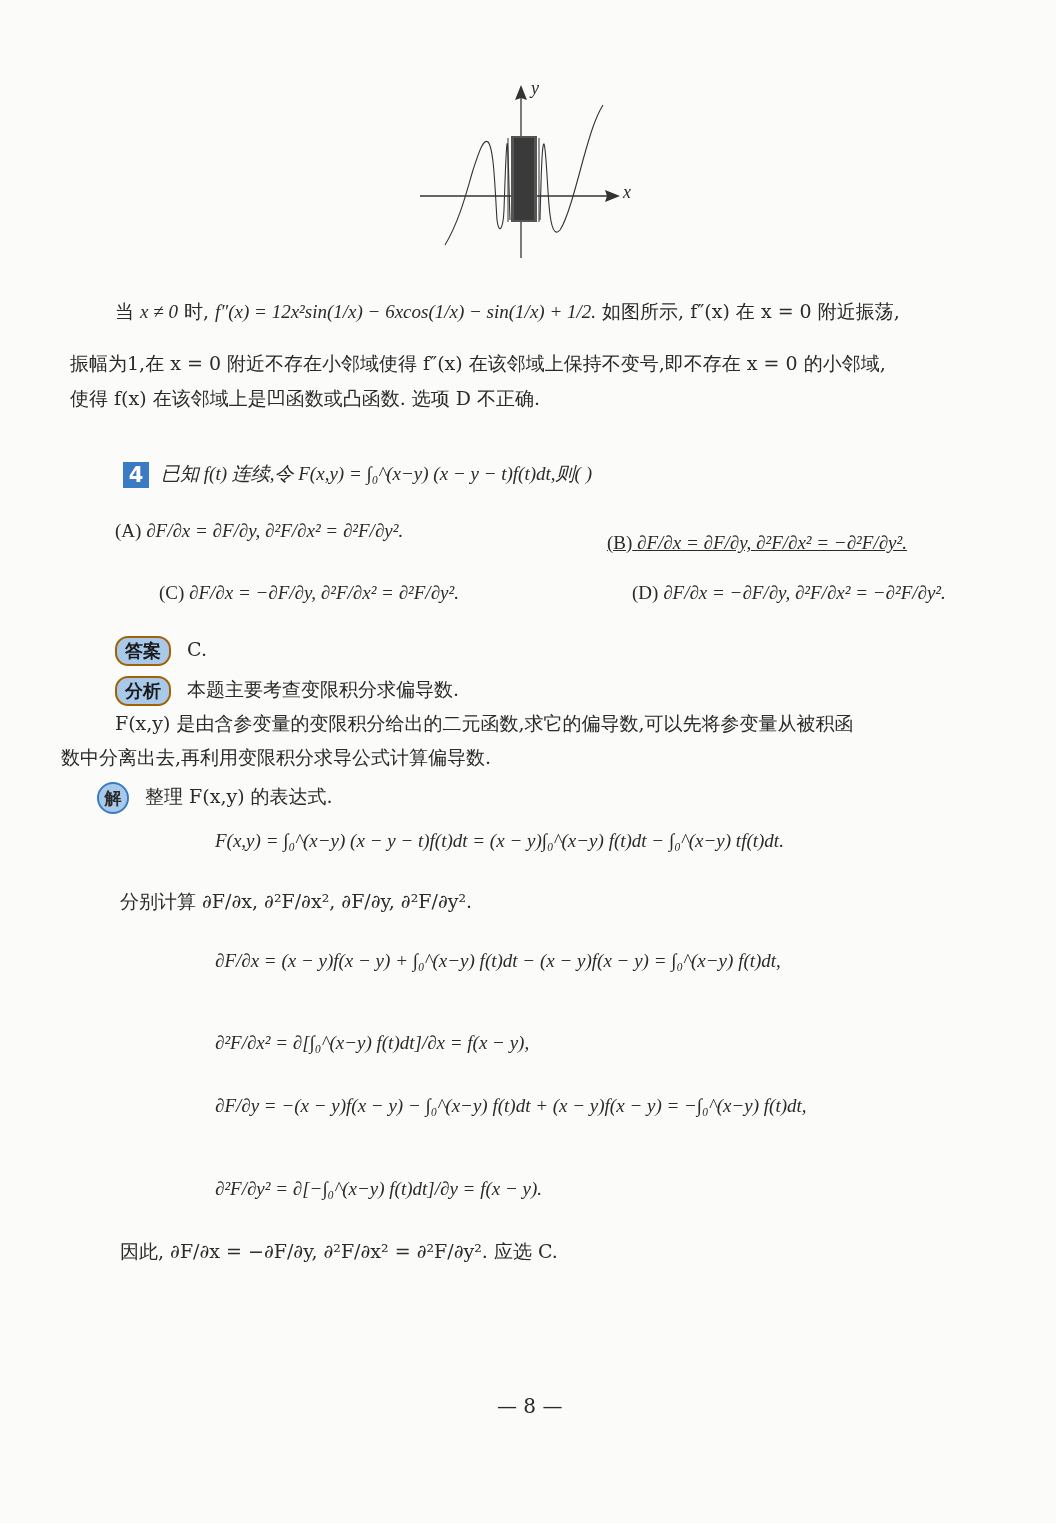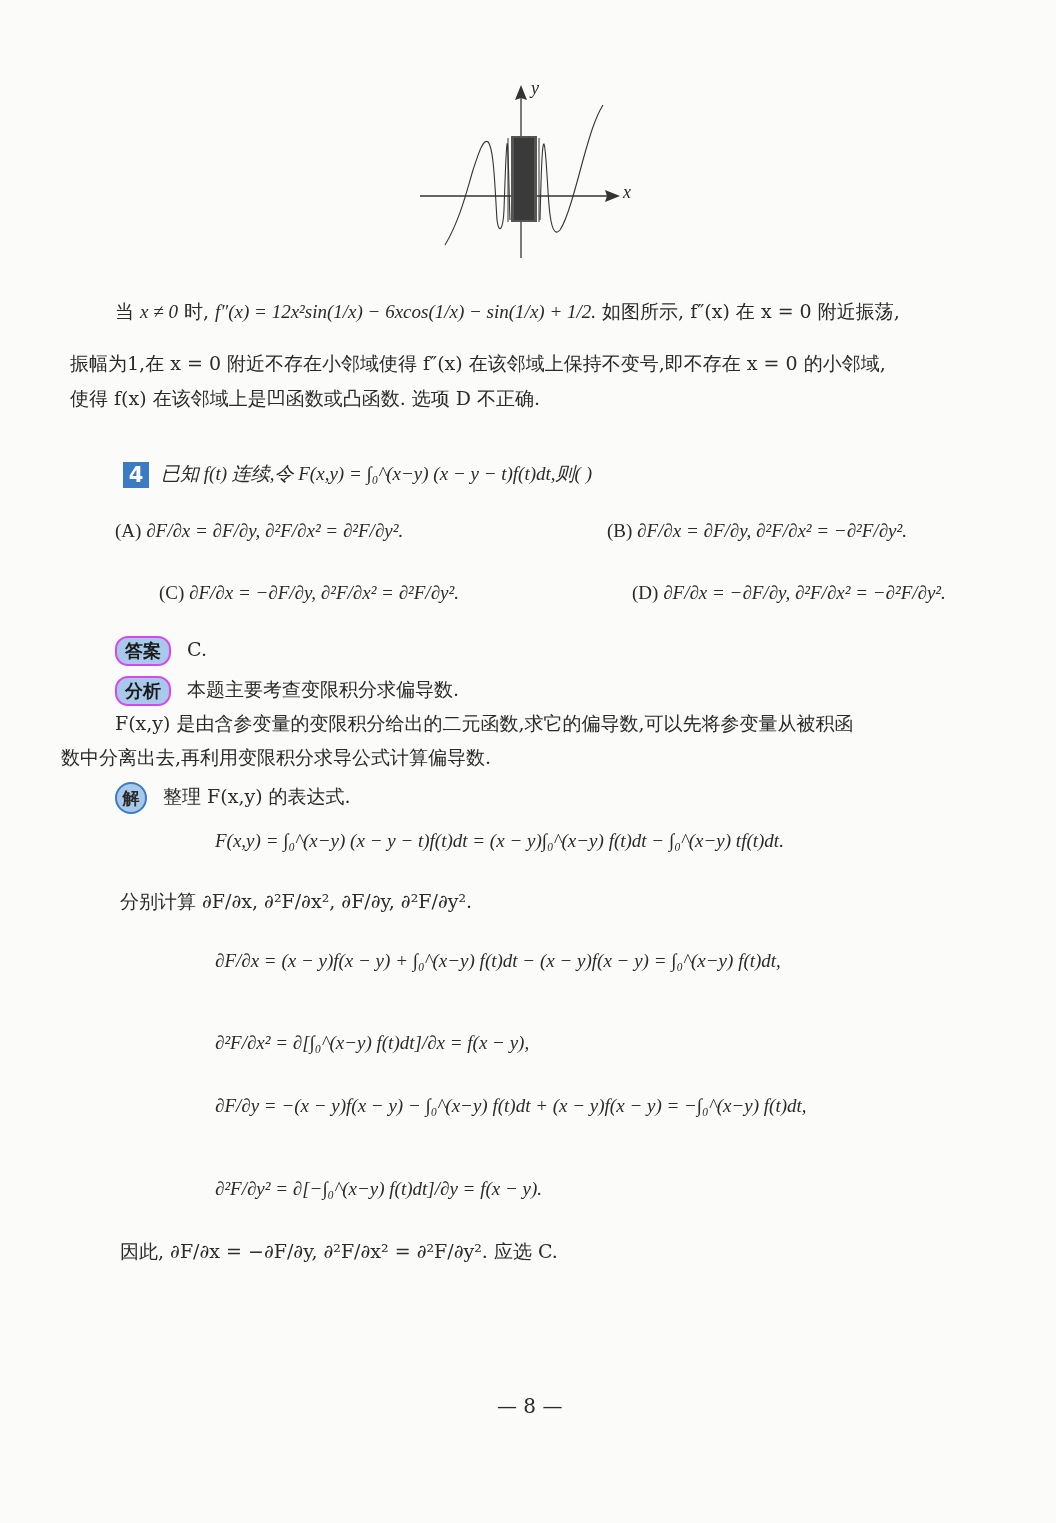--- a/index.html
+++ b/index.html
@@ -22,21 +22,21 @@
   .rm { font-style: normal; }
   .badge-num {
     display: inline-block; width: 26px; height: 26px;
     background: #3b7bc4; color: #fff; font-weight: bold;
     font-family: "DejaVu Sans", sans-serif; font-size: 21px;
     text-align: center; line-height: 26px; vertical-align: middle;
     margin-right: 6px;
   }
   .tag {
     display: inline-block; padding: 0 8px; height: 26px; line-height: 26px;
-    border: 2px solid #d946ef; border-radius: 13px;
+    border: 2px solid #a16207; border-radius: 13px;
     background: #a9c9ea; color: #1a1a1a; font-weight: bold;
     font-family: "DejaVu Sans", sans-serif; font-size: 18px;
     vertical-align: middle; margin-right: 10px;
   }
   .tag-round {
     display: inline-block; width: 28px; height: 28px; line-height: 28px;
     border: 2px solid #3b7bc4; border-radius: 50%;
     background: #a9c9ea; font-weight: bold; text-align: center;
     font-family: "DejaVu Sans", sans-serif; font-size: 17px;
     vertical-align: middle; margin-right: 10px;
@@ -78,21 +78,21 @@
 
 <div class="line" style="left:115px; top:462px;margin-left:8px;">
   <span class="badge-num">4</span>
   <span class="math">已知 f(t) 连续,令 F(x,y) = ∫₀^(x−y) (x − y − t)f(t)dt,则(     )</span>
 </div>
 
 <div class="line math" style="left:115px; top:520px;">
   <span class="rm">(A)</span>
   <span>∂F/∂x = ∂F/∂y, ∂²F/∂x² = ∂²F/∂y².</span>
 </div>
-<div class="line math" style="left:607px; top:520px;">
+<div class="line math" style="left:607px; top:532px;text-decoration:underline;">
   <span class="rm">(B)</span>
   <span>∂F/∂x = ∂F/∂y, ∂²F/∂x² = −∂²F/∂y².</span>
 </div>
 <div class="line math" style="left:115px; top:582px;margin-left:44px;">
   <span class="rm">(C)</span>
   <span>∂F/∂x = −∂F/∂y, ∂²F/∂x² = ∂²F/∂y².</span>
 </div>
 <div class="line math" style="left:632px; top:582px;">
   <span class="rm">(D)</span>
   <span>∂F/∂x = −∂F/∂y, ∂²F/∂x² = −∂²F/∂y².</span>
@@ -103,21 +103,21 @@
   <span>C.</span>
 </div>
 
 <div class="line" style="left:115px; top:676px;">
   <span class="tag">分析</span>
   <span>本题主要考查变限积分求偏导数.</span>
 </div>
 <div class="line" style="left:115px; top:712px;">F(x,y) 是由含参变量的变限积分给出的二元函数,求它的偏导数,可以先将参变量从被积函</div>
 <div class="line" style="left:61px; top:746px;">数中分离出去,再利用变限积分求导公式计算偏导数.</div>
 
-<div class="line" style="left:115px; top:782px;">
+<div class="line" style="left:97px; top:782px;">
   <span class="tag-round">解</span>
   <span>整理 F(x,y) 的表达式.</span>
 </div>
 <div class="line math" style="left:215px; top:830px;">F(x,y) = ∫₀^(x−y) (x − y − t)f(t)dt = (x − y)∫₀^(x−y) f(t)dt − ∫₀^(x−y) tf(t)dt.</div>
 
 <div class="line" style="left:120px; top:890px;text-align:right;">分别计算 ∂F/∂x, ∂²F/∂x², ∂F/∂y, ∂²F/∂y².</div>
 
 <div class="line math" style="left:215px; top:950px;">∂F/∂x = (x − y)f(x − y) + ∫₀^(x−y) f(t)dt − (x − y)f(x − y) = ∫₀^(x−y) f(t)dt,</div>
 <div class="line math" style="left:215px; top:1032px;">∂²F/∂x² = ∂[∫₀^(x−y) f(t)dt]/∂x = f(x − y),</div>
 <div class="line math" style="left:215px; top:1095px;">∂F/∂y = −(x − y)f(x − y) − ∫₀^(x−y) f(t)dt + (x − y)f(x − y) = −∫₀^(x−y) f(t)dt,</div>

